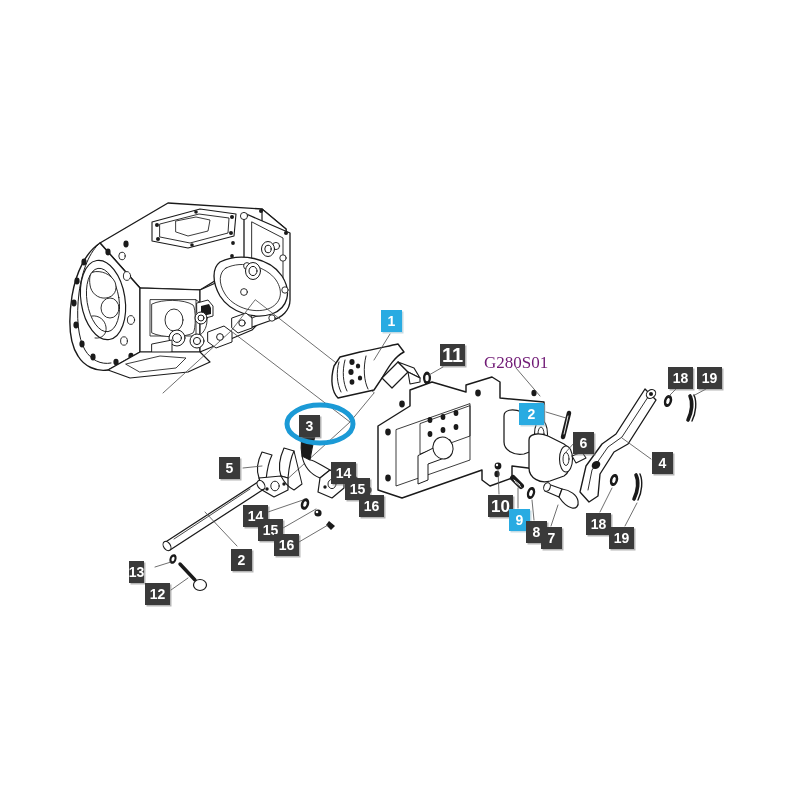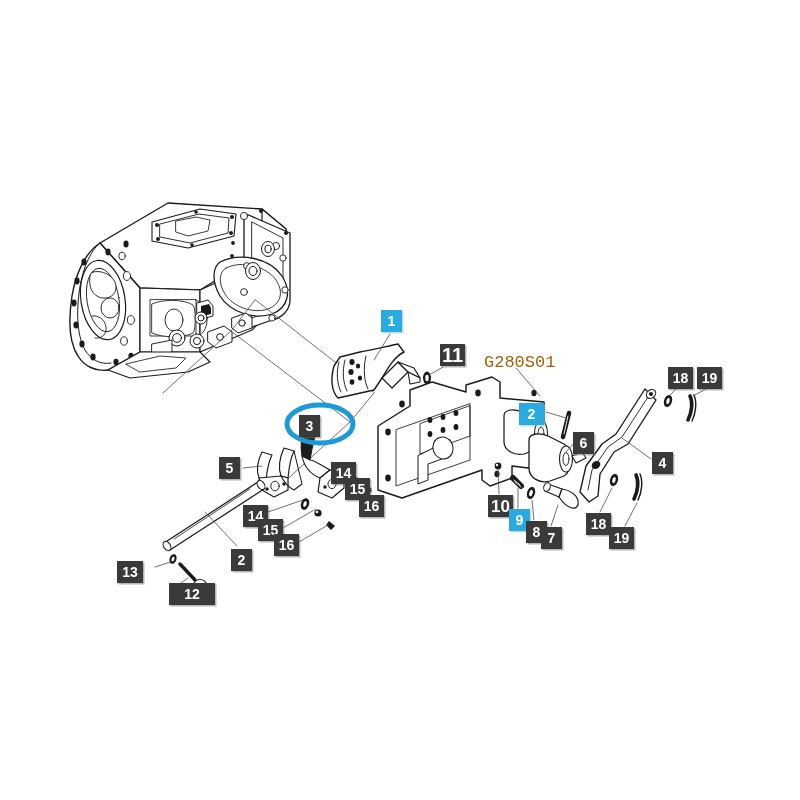--- a/index.html
+++ b/index.html
@@ -44,22 +44,22 @@
   .callout.dark {
     background: #3a3a3a;
     box-shadow: 1.5px 1.5px 0 rgba(120,120,120,0.55);
   }
   .callout.cyan {
     background: #29abe2;
     box-shadow: 1.5px 1.5px 0 rgba(150,190,205,0.55);
   }
   .partcode {
     position: absolute;
-    font-family: Liberation Mono, monospace;
-    color: #a16207;
+    font-family: Liberation Serif, serif;
+    color: #701a75;
     white-space: nowrap;
     user-select: none;
     text-align: center;
   }
 </style>
 </head>
 <body>
 
 <div id="diagram-root">
 
@@ -432,24 +432,24 @@
   </div>
   <div class="callout dark" style="left:258px; top:519px; width:25px; height:22px; font-size:14px;">
     <span>15</span>
   </div>
   <div class="callout dark" style="left:274px; top:534px; width:25px; height:22px; font-size:14px;">
     <span>16</span>
   </div>
   <div class="callout dark" style="left:231px; top:549px; width:21px; height:22px; font-size:14px;">
     <span>2</span>
   </div>
-  <div class="callout dark" style="left:117px; top:561px; width:26px; height:22px; font-size:14px;text-align:center;">
+  <div class="callout dark" style="left:129px; top:561px; width:15px; height:22px; font-size:14px;text-align:center;">
     <span>13</span>
   </div>
-  <div class="callout dark" style="left:145px; top:583px; width:46px; height:22px; font-size:14px;margin-left:24px;">
+  <div class="callout dark" style="left:145px; top:583px; width:25px; height:22px; font-size:14px;">
     <span>12</span>
   </div>
   <div class="callout dark" style="left:488px; top:495px; width:25px; height:22px; font-size:17px;">
     <span>10</span>
   </div>
   <div class="callout cyan" style="left:509px; top:509px; width:21px; height:22px; font-size:14px;">
     <span>9</span>
   </div>
   <div class="callout dark" style="left:526px; top:521px; width:21px; height:22px; font-size:14px;">
     <span>8</span>

